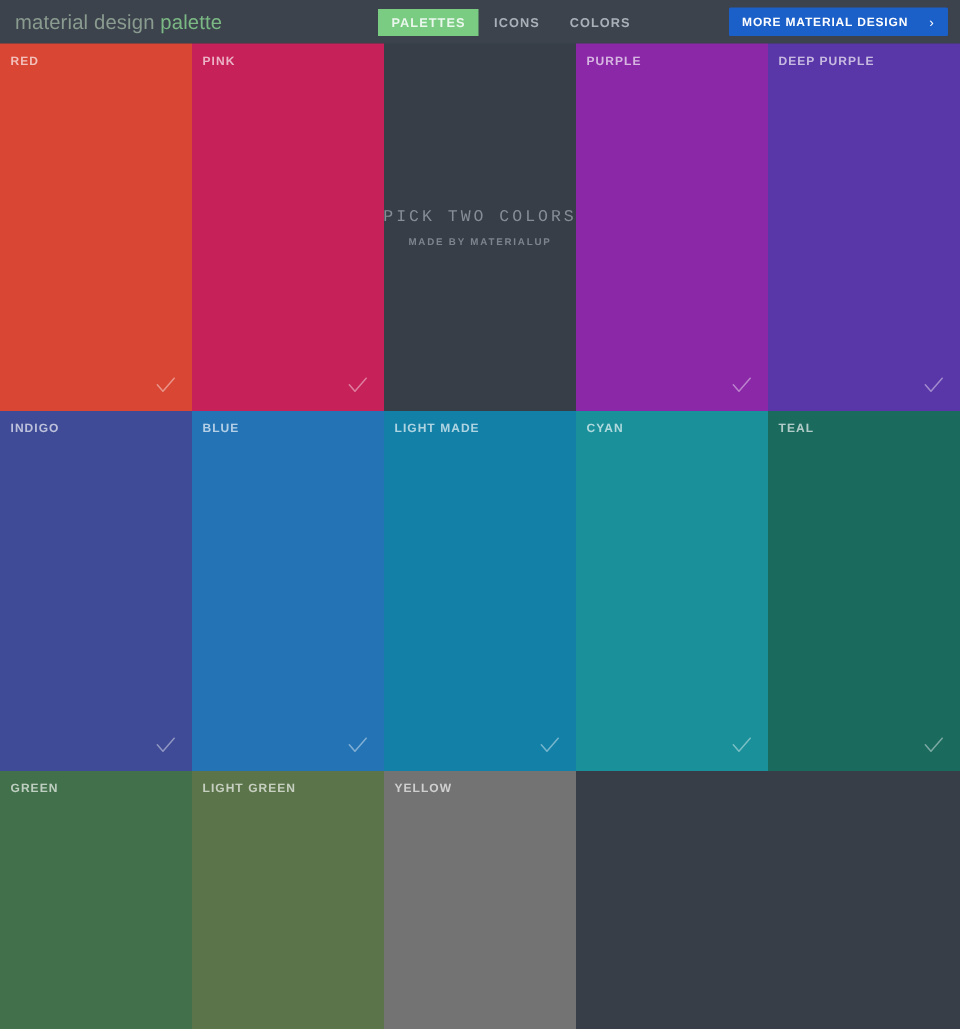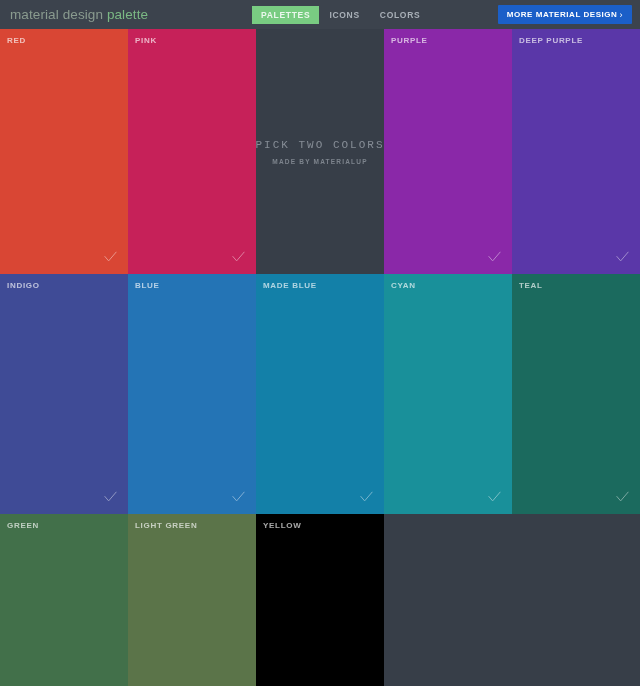--- a/index.html
+++ b/index.html
@@ -59,21 +59,21 @@
     right: 8px;
     top: 5px;
     height: 19px;
     background: #1B5FC8;
     color: #FFFFFF;
     font-size: 8px;
     font-weight: bold;
     letter-spacing: 0.55px;
     display: flex;
     align-items: center;
-    gap: 2px;
+    gap: 14px;
     padding: 0 9px;
     border-radius: 1px;
     white-space: nowrap;
   }
   .cta .chev { font-size: 9px; font-weight: normal; }
 
   
   .grid {
     width: 540px;
     height: 657px;
@@ -201,21 +201,21 @@
     </div>
     <div class="tile" style="background: rgb(36, 116, 181);">
       <div class="tile-label">BLUE</div>
       <div class="tile-check">
         <svg viewBox="0 0 24 24" width="15" height="15">
           <path d="M3 12 L9 19 L21 5" fill="none" stroke="#ffffff" stroke-width="1.6" stroke-linecap="round" stroke-linejoin="round"></path>
         </svg>
       </div>
     </div>
     <div class="tile" style="background: rgb(19, 128, 168);">
-      <div class="tile-label">MADE BLUE</div>
+      <div class="tile-label">LIGHT MADE</div>
       <div class="tile-check">
         <svg viewBox="0 0 24 24" width="15" height="15">
           <path d="M3 12 L9 19 L21 5" fill="none" stroke="#ffffff" stroke-width="1.6" stroke-linecap="round" stroke-linejoin="round"></path>
         </svg>
       </div>
     </div>
     <div class="tile" style="background: rgb(25, 144, 154);">
       <div class="tile-label">CYAN</div>
       <div class="tile-check">
         <svg viewBox="0 0 24 24" width="15" height="15">
@@ -230,16 +230,16 @@
           <path d="M3 12 L9 19 L21 5" fill="none" stroke="#ffffff" stroke-width="1.6" stroke-linecap="round" stroke-linejoin="round"></path>
         </svg>
       </div>
     </div>
     <div class="tile" style="background: rgb(66, 112, 74);">
       <div class="tile-label">GREEN</div>
     </div>
     <div class="tile" style="background: rgb(91, 116, 73);">
       <div class="tile-label">LIGHT GREEN</div>
     </div>
-    <div class="tile" style="background: #000000;">
+    <div class="tile" style="background: #737373;">
       <div class="tile-label">YELLOW</div>
     </div>
   </div>
 
 </body></html>

